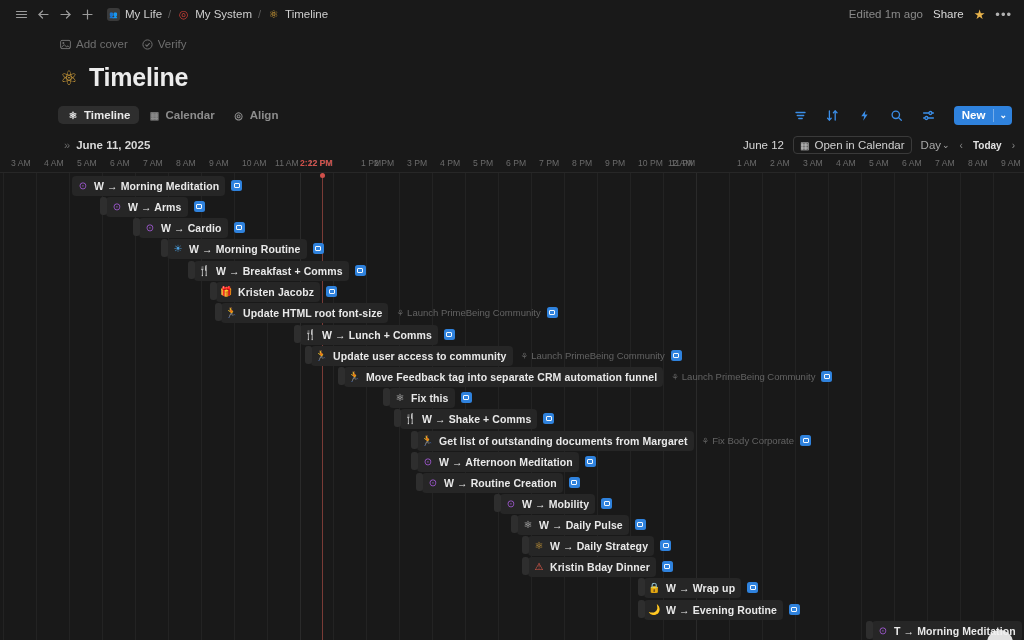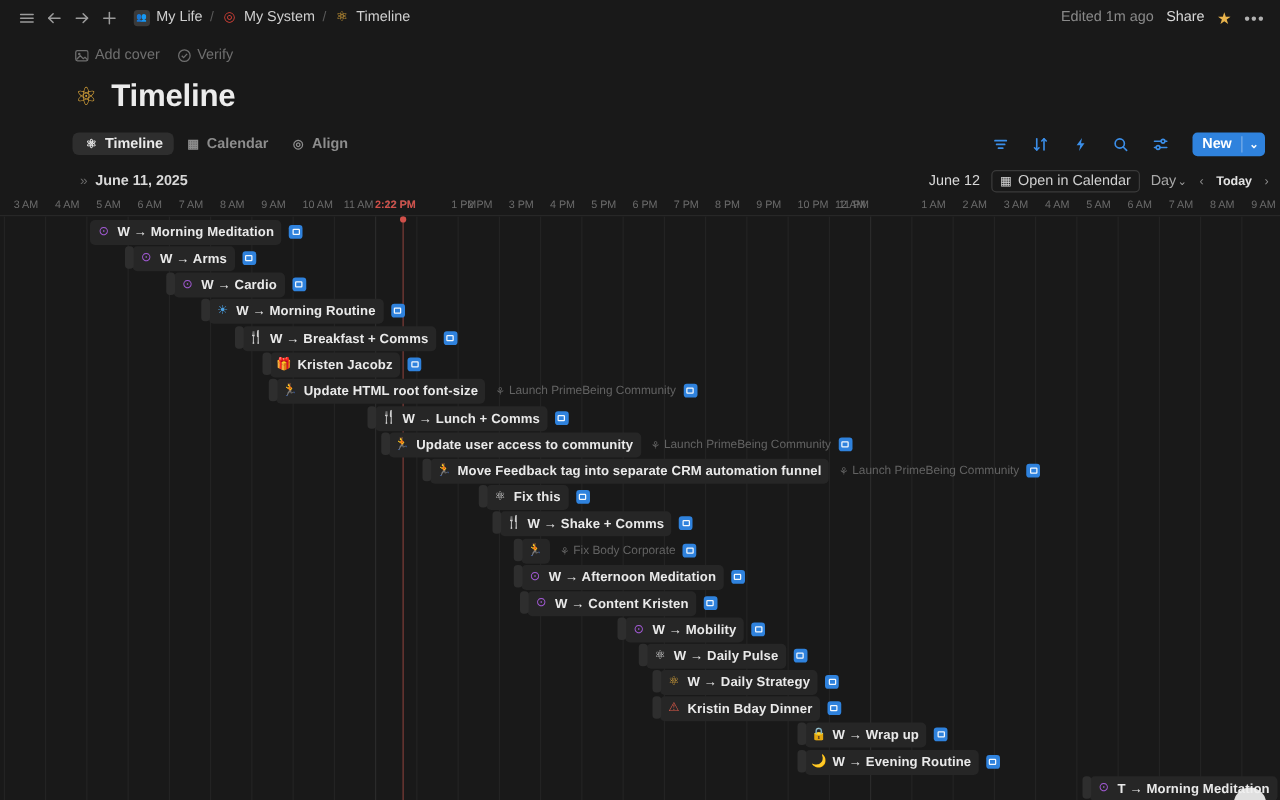--- a/index.html
+++ b/index.html
@@ -460,20 +460,21 @@
           <span class="etxt">W → Shake + Comms</span>
         </div>
         <span class="badge">
           <i></i>
         </span>
       </div>
       <div class="row" style="left: 417px; top: 257px;">
         <div class="handle"></div>
         <div class="pill">
           <span class="eico" style="color: rgb(63, 186, 110);">🏃</span>
+          <span class="etxt">Get list of outstanding documents from Margaret</span>
         </div>
         <span class="sub">
           <span class="sico">⚘</span>
           <span>Fix Body Corporate</span>
         </span>
         <span class="badge">
           <i></i>
         </span>
       </div>
       <div class="row" style="left: 417px; top: 278px;">
@@ -483,21 +484,21 @@
           <span class="etxt">W → Afternoon Meditation</span>
         </div>
         <span class="badge">
           <i></i>
         </span>
       </div>
       <div class="row" style="left: 422px; top: 299px;">
         <div class="handle"></div>
         <div class="pill">
           <span class="eico" style="color: rgb(163, 90, 214);">⊙</span>
-          <span class="etxt">W → Content Kristen</span>
+          <span class="etxt">W → Routine Creation</span>
         </div>
         <span class="badge">
           <i></i>
         </span>
       </div>
       <div class="row" style="left: 500px; top: 320px;">
         <div class="handle"></div>
         <div class="pill">
           <span class="eico" style="color: rgb(163, 90, 214);">⊙</span>
           <span class="etxt">W → Mobility</span>

